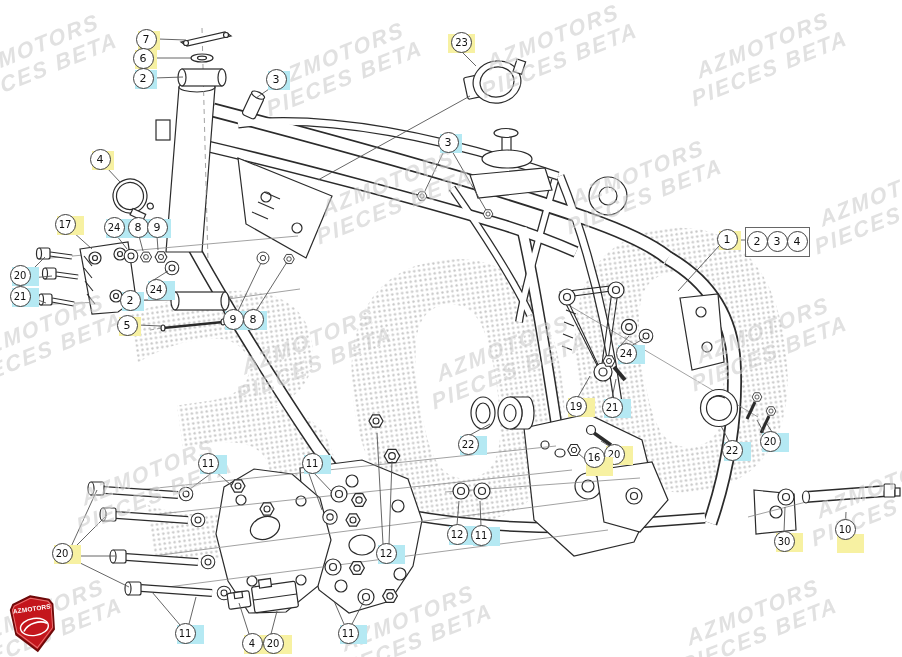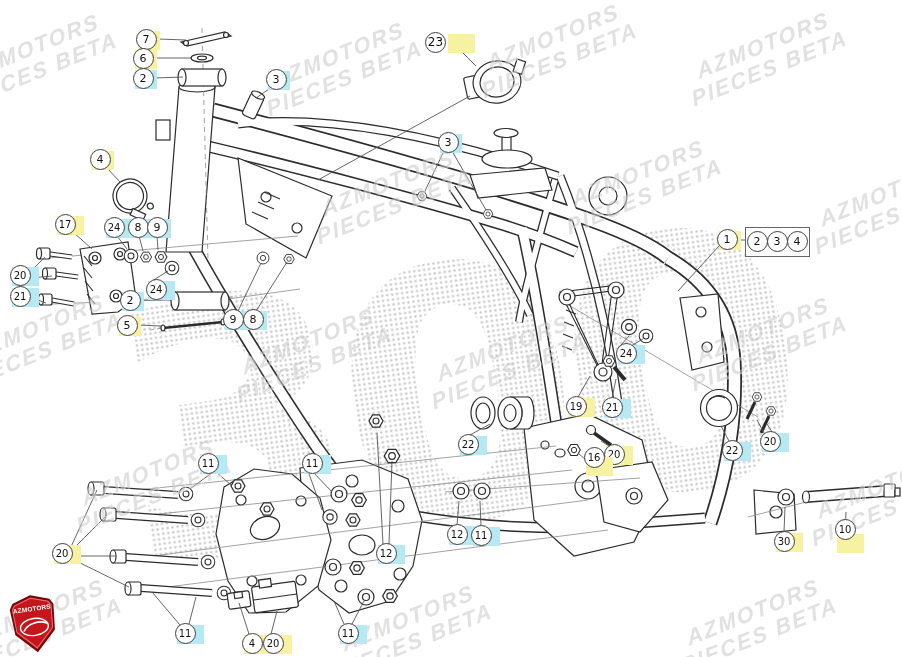--- a/index.html
+++ b/index.html
@@ -462,21 +462,21 @@
   <div id="callouts">
       <div class="hl yellow" style="left: 138px; top: 31px; width: 22px;"></div>
       <div class="co" style="left: 135.5px; top: 28.5px;">7</div>
       <div class="hl yellow" style="left: 135px; top: 50px; width: 22px;"></div>
       <div class="co" style="left: 132.5px; top: 47.5px;">6</div>
       <div class="hl cyan" style="left: 135px; top: 70px; width: 22px;"></div>
       <div class="co" style="left: 132.5px; top: 67.5px;">2</div>
       <div class="hl cyan" style="left: 268px; top: 71px; width: 22px;"></div>
       <div class="co" style="left: 265.5px; top: 68.5px;">3</div>
       <div class="hl yellow" style="left: 448px; top: 34px; width: 27px;"></div>
-      <div class="co" style="left: 425px; top: 31.5px; font-size: 12px;">23</div>
+      <div class="co" style="left: 451px; top: 31.5px; font-size: 10px;">23</div>
       <div class="hl yellow" style="left: 92px; top: 151px; width: 22px;"></div>
       <div class="co" style="left: 89.5px; top: 148.5px;">4</div>
       <div class="hl cyan" style="left: 440px; top: 134px; width: 22px;"></div>
       <div class="co" style="left: 437.5px; top: 131.5px;">3</div>
       <div class="hl yellow" style="left: 57px; top: 216px; width: 27px;"></div>
       <div class="co" style="left: 54.5px; top: 213.5px; font-size: 10px;">17</div>
       <div class="hl cyan" style="left: 106px; top: 219px; width: 27px;"></div>
       <div class="co" style="left: 103.5px; top: 216.5px; font-size: 10px;">24</div>
       <div class="hl cyan" style="left: 130px; top: 219px; width: 22px;"></div>
       <div class="co" style="left: 127.5px; top: 216.5px;">8</div>

